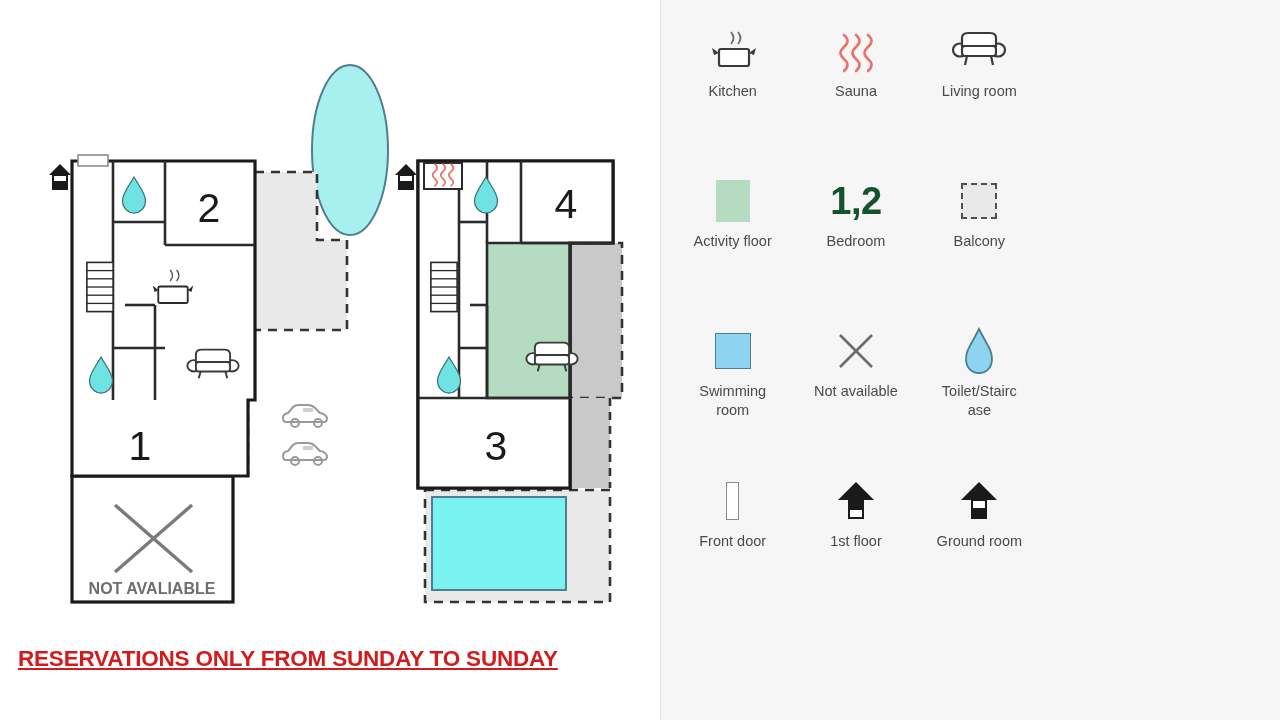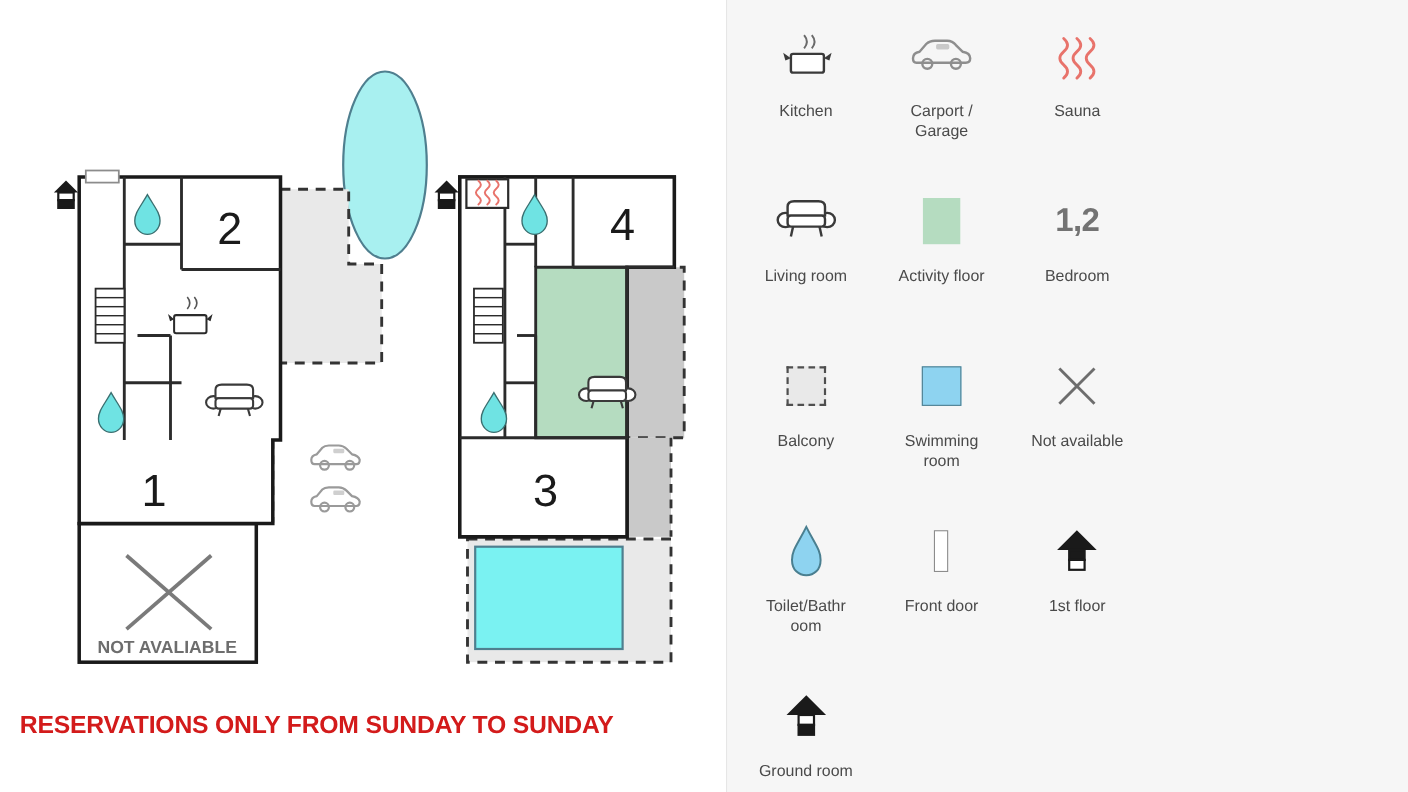--- a/index.html
+++ b/index.html
@@ -33,20 +33,21 @@
     width: 660px;
     text-align: left;
     padding-left: 18px;
     box-sizing: border-box;
     color: #d31b1b;
     font-weight: bold;
     font-size: 22.5px;
     letter-spacing: -0.2px;
     font-family: "Liberation Sans", sans-serif;
     white-space: nowrap;
+    text-decoration: underline;
   }
 
   
   #legend-panel {
     position: absolute;
     left: 660px; top: 0;
     width: 620px; height: 720px;
     background: #f6f6f6;
     border-left: 1px solid #e6e6e6;
     box-sizing: border-box;
@@ -69,21 +70,21 @@
     padding-top: 14px;
     box-sizing: border-box;
   }
   .legend-icon {
     height: 58px;
     display: flex;
     align-items: center;
     justify-content: center;
   }
   .legend-label {
-    margin-top: 12px;
+    margin-top: 2px;
     font-size: 14.5px;
     color: #4a4a4a;
     text-align: center;
     line-height: 1.28;
     max-width: 86px;
     word-break: break-word;
     font-family: "Liberation Sans", sans-serif;
   }
   .legend-label.tight { max-width: 80px; }
 
@@ -110,23 +111,23 @@
     border: 1.5px solid #4f7f8f;
     box-sizing: border-box;
   }
   .sw-frontdoor {
     width: 13px; height: 38px;
     background: #ffffff;
     border: 1.4px solid #8c8c8c;
     box-sizing: border-box;
   }
   .bedroom-num {
-    font-size: 30px;
+    font-size: 38px;
     font-weight: bold;
-    color: #737373;
+    color: #14532d;
     letter-spacing: -0.5px;
     font-family: "Liberation Sans", sans-serif;
   }
 </style>
 </head>
 <body>
 
 <div id="root">
 
   <div id="plan-panel">
@@ -340,31 +341,20 @@
             <rect x="14" y="22" width="30" height="17" rx="2" fill="#fff" stroke="#3a3a3a" stroke-width="2.2"></rect>
             <path d="M14,26 L7,21 L9,28 Z" fill="#3a3a3a"></path>
             <path d="M44,26 L51,21 L49,28 Z" fill="#3a3a3a"></path>
             <path d="M26,17 q5,-6 0,-12" fill="none" stroke="#6a6a6a" stroke-width="1.8"></path>
             <path d="M33,17 q5,-6 0,-12" fill="none" stroke="#6a6a6a" stroke-width="1.8"></path>
           </svg>
         </div>
         <div class="legend-label">Kitchen</div>
       </div>
 
-      <div class="legend-cell">
-        <div class="legend-icon">
-          <svg width="58" height="40" viewBox="0 0 58 40">
-            <path d="M6,26 q-3,0 -3,-4 q0,-5 6,-6 l6,-7 q3,-3 8,-3 l11,0 q5,0 8,4 l6,6 q7,1 7,6 q0,4 -4,4 Z" fill="none" stroke="#8e8e8e" stroke-width="2.2"></path>
-            <circle cx="16" cy="27" r="4.5" fill="none" stroke="#8e8e8e" stroke-width="2.2"></circle>
-            <circle cx="42" cy="27" r="4.5" fill="none" stroke="#8e8e8e" stroke-width="2.2"></circle>
-            <rect x="24" y="9" width="12" height="5" rx="1.5" fill="#c9c9c9"></rect>
-          </svg>
-        </div>
-        <div class="legend-label">Carport / Garage</div>
-      </div>
 
       <div class="legend-cell">
         <div class="legend-icon">
           <svg width="46" height="48" viewBox="0 0 46 48">
             <path d="M11,44 q7,-6 0,-12 q-7,-6 0,-12 q7,-6 0,-12" fill="none" stroke="#e8736b" stroke-width="2.6" stroke-linecap="round"></path>
             <path d="M23,44 q7,-6 0,-12 q-7,-6 0,-12 q7,-6 0,-12" fill="none" stroke="#e8736b" stroke-width="2.6" stroke-linecap="round"></path>
             <path d="M35,44 q7,-6 0,-12 q-7,-6 0,-12 q7,-6 0,-12" fill="none" stroke="#e8736b" stroke-width="2.6" stroke-linecap="round"></path>
           </svg>
         </div>
         <div class="legend-label">Sauna</div>
@@ -423,21 +413,21 @@
         </div>
         <div class="legend-label">Not available</div>
       </div>
 
       <div class="legend-cell">
         <div class="legend-icon">
           <svg width="32" height="50" viewBox="0 0 32 50">
             <path d="M16,3 C24,19 29,24 29,33 C29,42 23,47 16,47 C9,47 3,42 3,33 C3,24 8,19 16,3 Z" fill="#8ed3f0" stroke="#4a7f90" stroke-width="1.8"></path>
           </svg>
         </div>
-        <div class="legend-label tight">Toilet/Bathroom</div>
+        <div class="legend-label tight">Toilet/Staircase</div>
       </div>
 
       <div class="legend-cell">
         <div class="legend-icon">
           <div class="sw-frontdoor"></div>
         </div>
         <div class="legend-label">Front door</div>
       </div>
 
       <div class="legend-cell">

